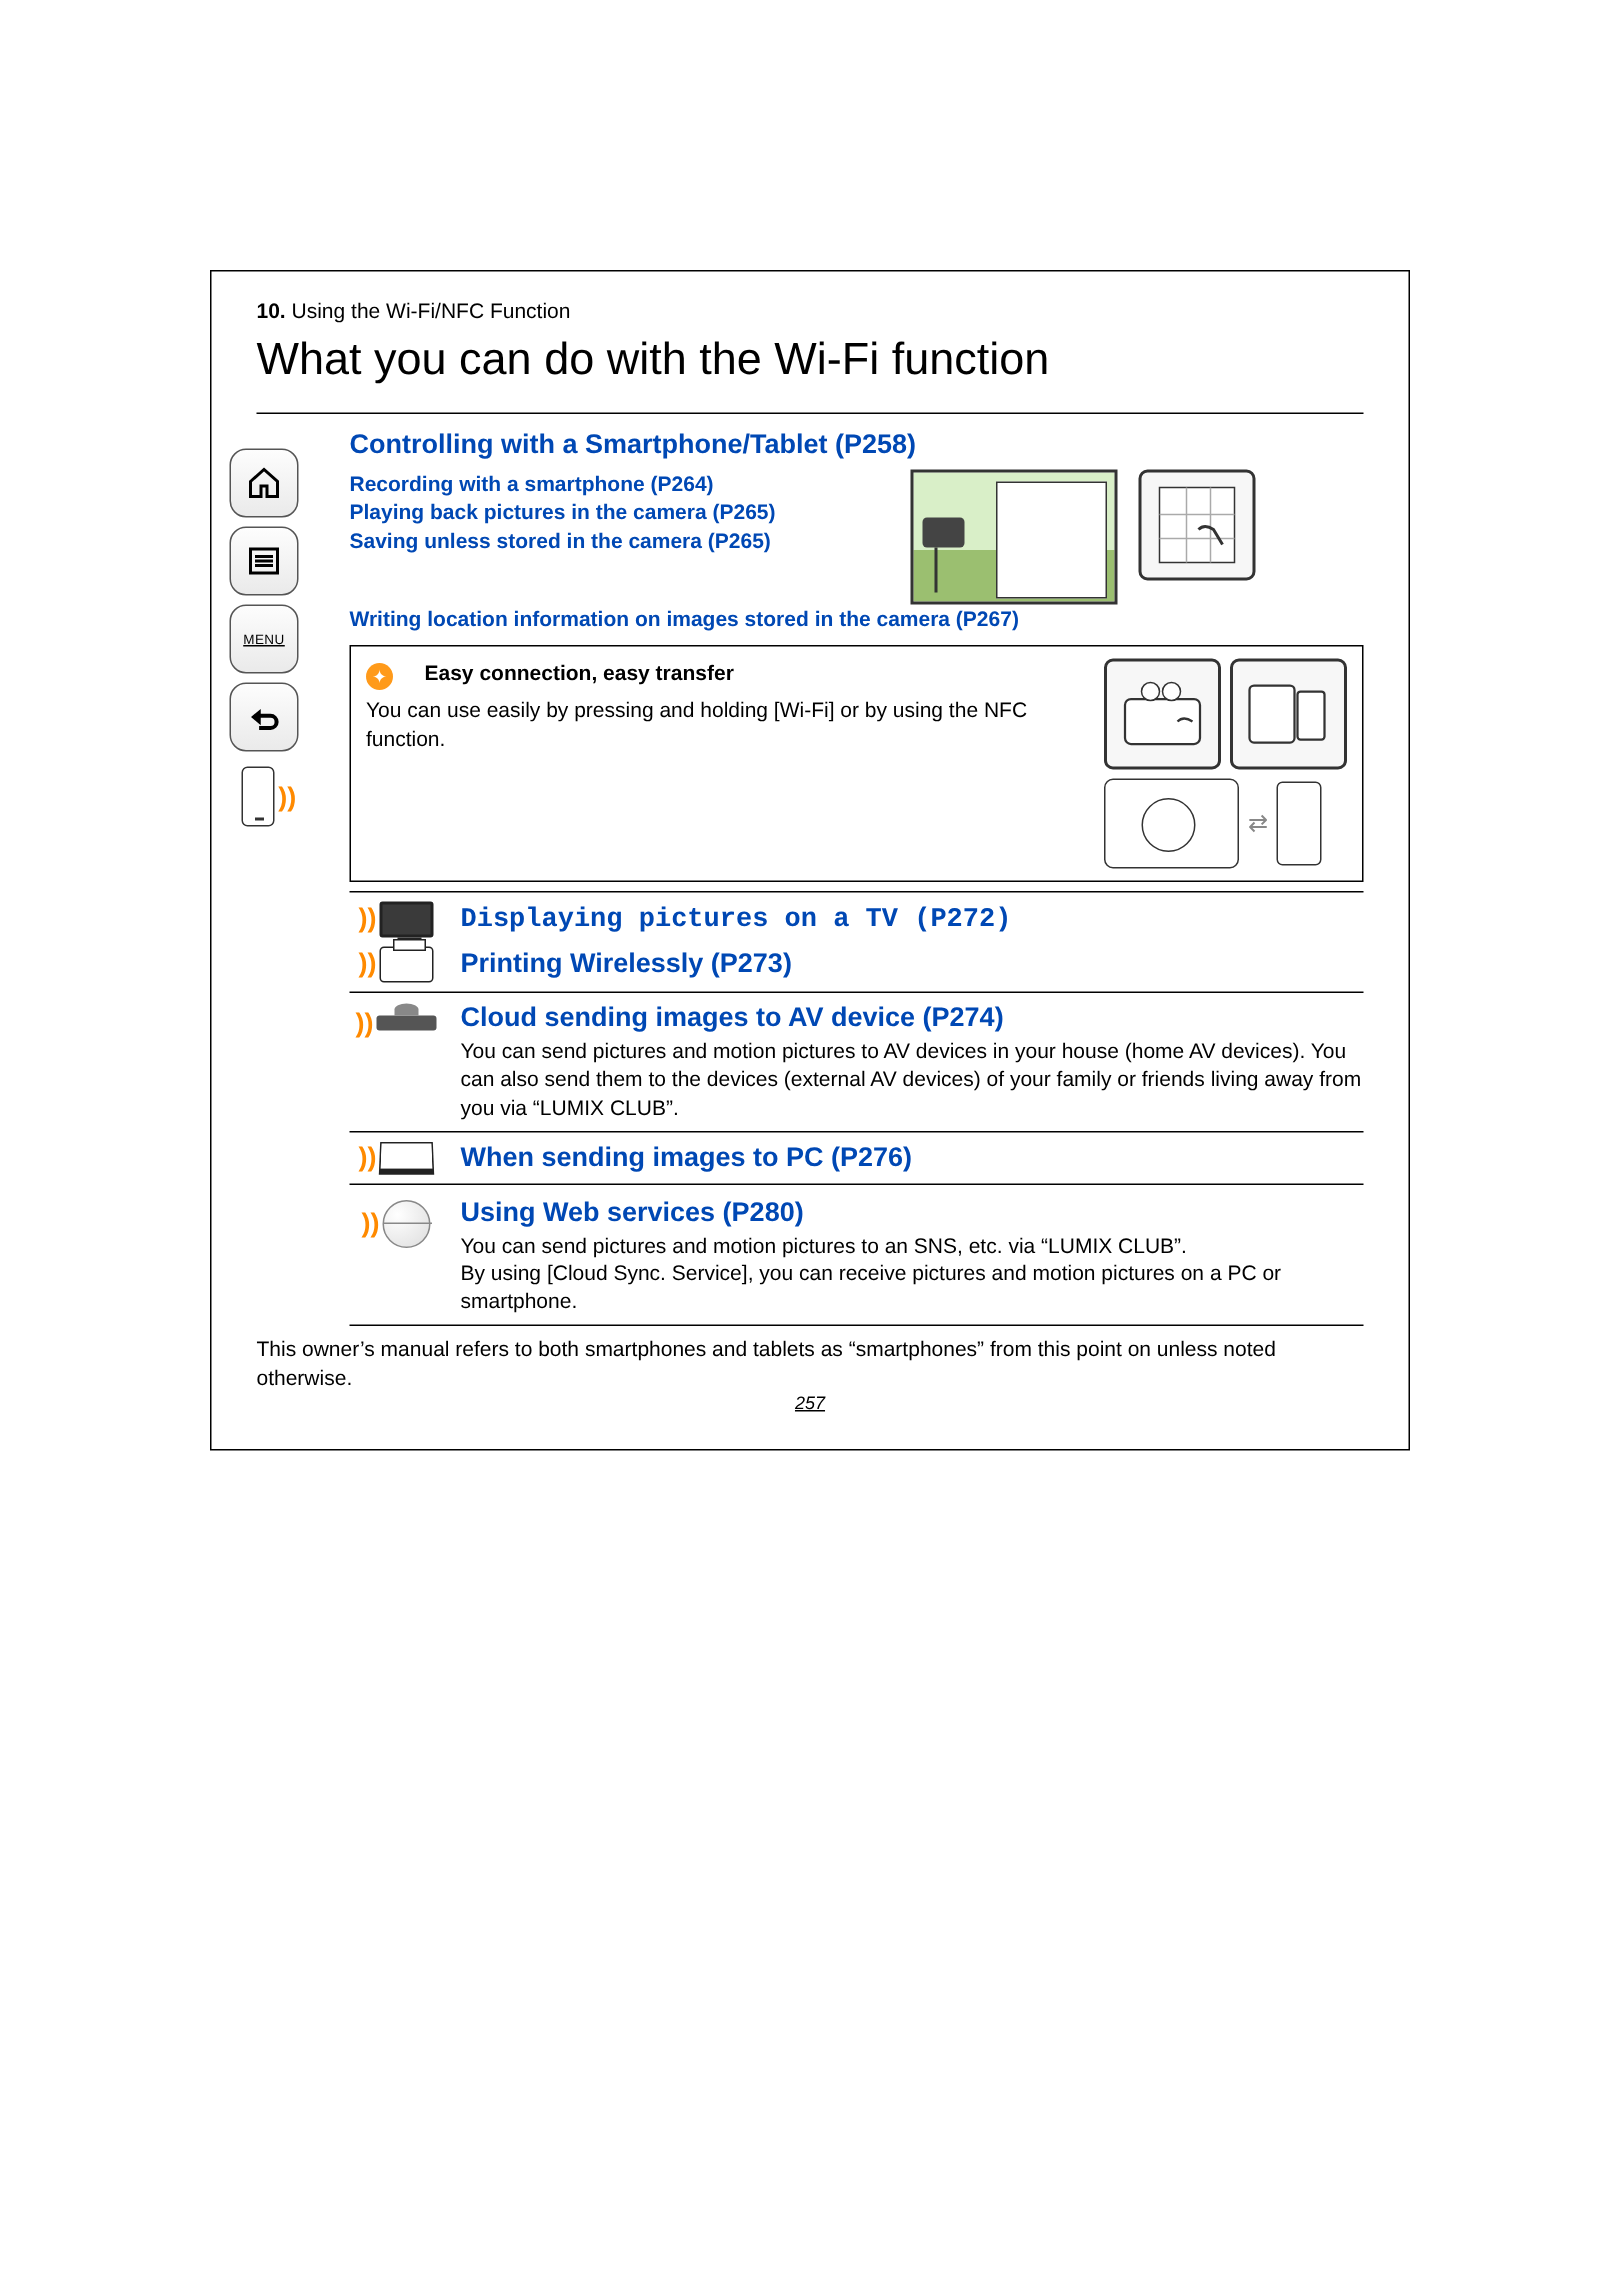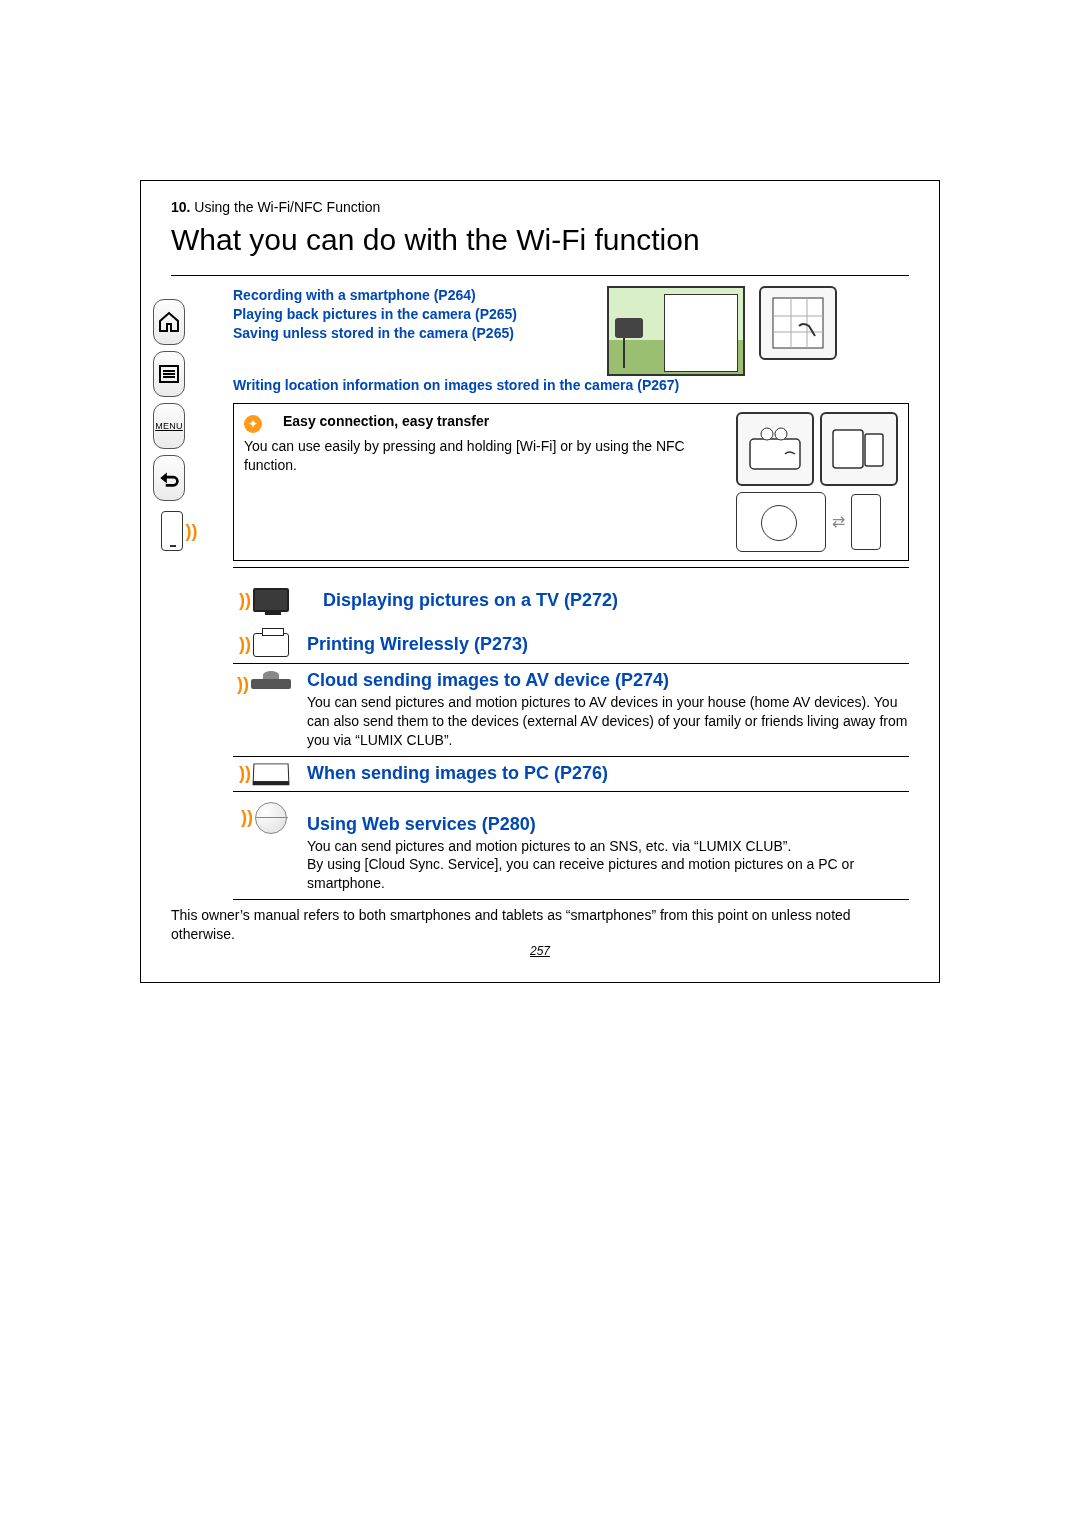--- a/index.html
+++ b/index.html
@@ -34,21 +34,21 @@
   }
   hr.thin { border: none; border-top: 1px solid #000; margin: 10px 0; }
   hr.thin2 { border: none; border-top: 1px solid #000; margin: 6px 0; }
   .sidebar {
     position: absolute;
     left: 150px;
     top: 298px;
     width: 52px;
   }
   .side-btn {
-    width: 32px;
+    width: 46px;
     height: 46px;
     border: 1px solid #555;
     border-radius: 11px;
     background: linear-gradient(#fdfdfd,#eaeaea);
     margin-bottom: 6px;
     display: flex;
     align-items: center;
     justify-content: center;
     font-size: 22px;
     color: #000;
@@ -238,20 +238,21 @@
         </svg>
     </div>
     <div class="left-phone-icon">
       <span class="dev phone"></span>
       <span class="wifi-waves">))</span>
     </div>
   </div>
 
   <div class="content">
 
+    <div class="sec-head">Controlling with a Smartphone/Tablet (P258)</div>
 
     <div class="flex-row top-block">
       <div class="sub-links">
         <div>Recording with a smartphone (P264)</div>
         <div>Playing back pictures in the camera (P265)</div>
         <div>Saving unless stored in the camera (P265)</div>
       </div>
       <div class="illus scene">
         <div class="grid">
             <div></div>
@@ -310,21 +311,21 @@
       </div>
     </div>
 
     <hr class="thin2">
 
     <div class="row-item sec-block">
       <div class="icon-slot">
         <span class="wifi-waves">))</span>
         <span class="dev tv"></span>
       </div>
-      <div class="sec-head" style="margin:16px;">Displaying pictures on a TV (P272)</div>
+      <div class="sec-head" style="margin:0;font-family:Liberation Mono, monospace;">Displaying pictures on a TV (P272)</div>
     </div>
 
     <div class="row-item sec-block">
       <div class="icon-slot">
         <span class="wifi-waves">))</span>
         <span class="dev printer"></span>
       </div>
       <div class="sec-head" style="margin:0;">Printing Wirelessly (P273)</div>
     </div>
 
@@ -352,21 +353,21 @@
     </div>
 
     <hr class="thin2">
 
     <div class="row-item sec-block" style="align-items:flex-start;">
       <div class="icon-slot" style="margin-top:4px;">
         <span class="wifi-waves">))</span>
         <span class="dev globe"></span>
       </div>
       <div style="flex:1;">
-        <div class="sec-head" style="margin:16px 0 2px 0;">Using Web services (P280)</div>
+        <div class="sec-head" style="margin:2px 0 2px 0;">Using Web services (P280)</div>
         <div style="font-size:14px; line-height:1.35;">You can send pictures and motion pictures to an SNS, etc. via “LUMIX CLUB”.</div>
         <div style="font-size:14px; line-height:1.35;">By using [Cloud Sync. Service], you can receive pictures and motion pictures on a PC or smartphone.</div>
       </div>
     </div>
 
     <hr class="thin2">
 
   </div>
 
   <div class="footnote">This owner’s manual refers to both smartphones and tablets as “smartphones” from this point on unless noted otherwise.</div>

